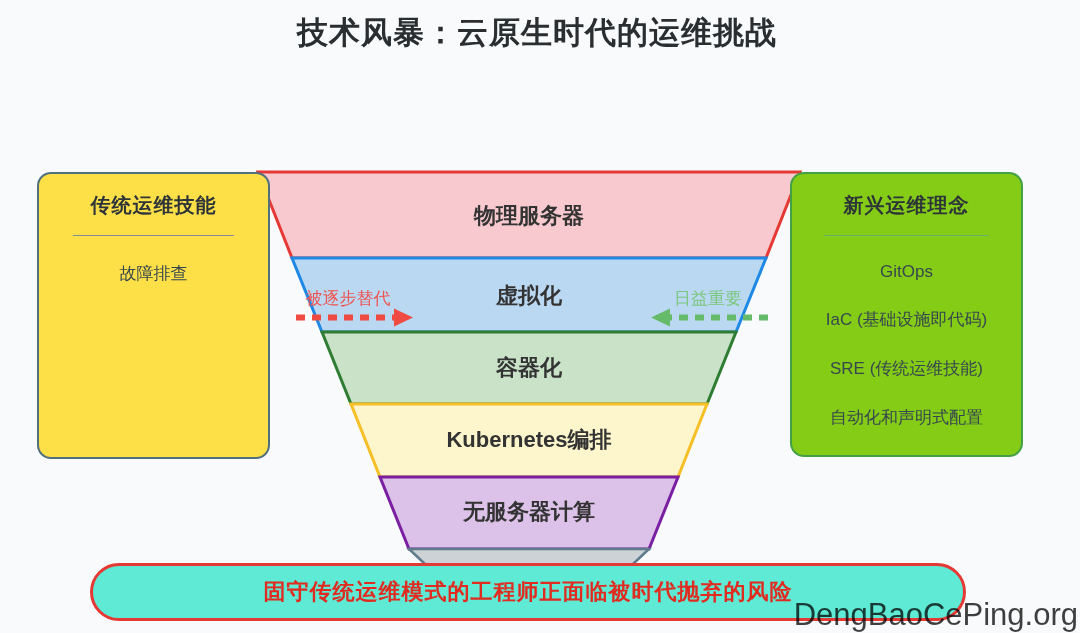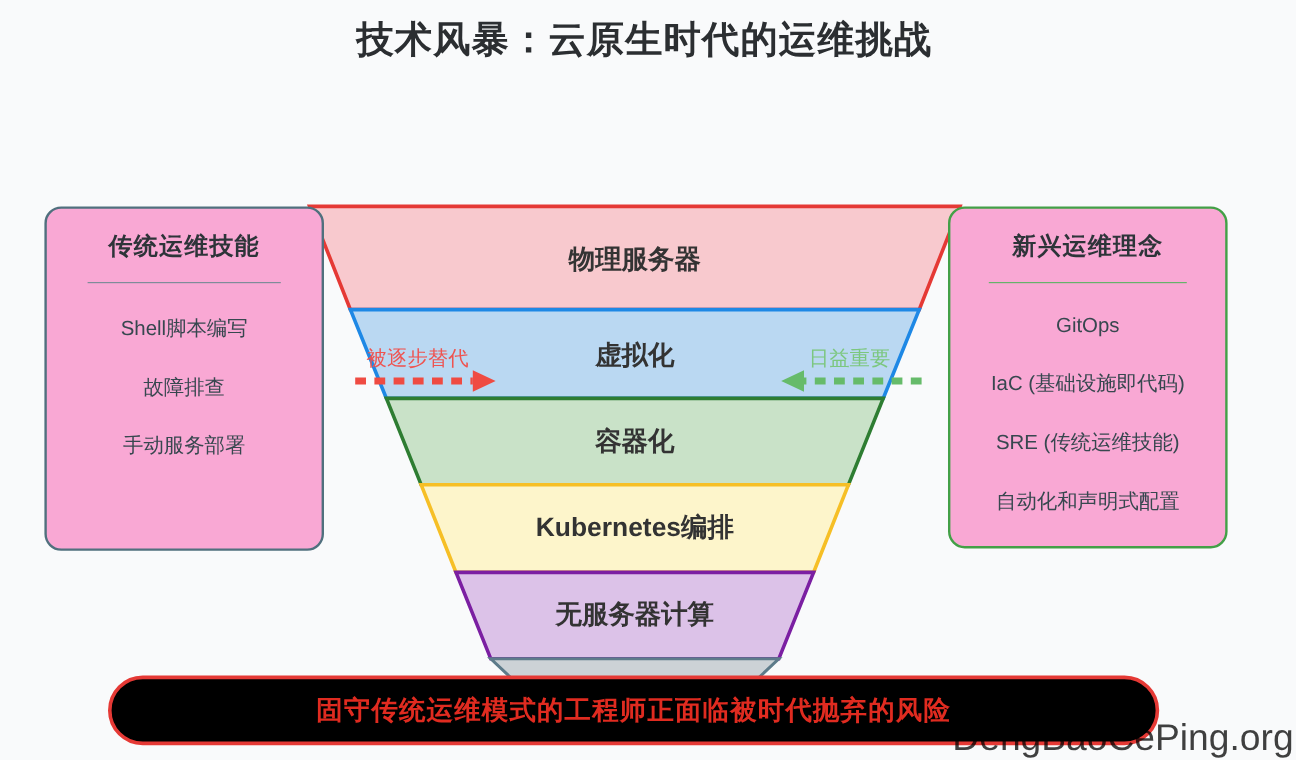--- a/index.html
+++ b/index.html
@@ -20,31 +20,31 @@
   
   svg.funnel { position: absolute; left: 0; top: 0; z-index: 1; }
   .layer-label { font: 700 22px "Liberation Sans", "DejaVu Sans", sans-serif; fill: #333; }
   .arrow-label { font: 400 17px "Liberation Sans", "DejaVu Sans", sans-serif; }
 
   
   .panel {
     position: absolute; top: 172px; width: 233px; height: 287px;
     border-radius: 14px; z-index: 2; text-align: center; padding-top: 18px;
   }
-  .panel-left { left: 37px; background: #f9a8d4; border: 2px solid #50707e; }
-  .panel-right { left: 790px; background: #f9a8d4; border: 2px solid #43a047; height: 285px; }
+  .panel-left { left: 37px; background: #fde047; border: 2px solid #50707e; }
+  .panel-right { left: 790px; background: #84cc16; border: 2px solid #43a047; height: 285px; }
   .panel-title { font-size: 20px; font-weight: 700; color: #2d3439; letter-spacing: 1px; }
   .panel-divider { border: none; border-top: 1px solid #7f8c99; width: 70%; margin: 16px auto 2px auto; }
   .panel-right .panel-divider { border-top-color: #66b26b; width: 72%; }
   .panel-item { font-size: 17px; color: #37474f; margin-top: 26px; }
 
   
   .banner {
     position: absolute; left: 90px; top: 563px; width: 876px; height: 58px;
-    background: #000000; border: 3px solid #e53935; border-radius: 29px;
+    background: #5eead4; border: 3px solid #e53935; border-radius: 29px;
     display: flex; align-items: center; justify-content: center; z-index: 2;
   }
   .banner-text { font-size: 22px; font-weight: 700; color: #e02b20; letter-spacing: 1px; }
 
   
   .watermark {
     position: absolute; right: 2px; bottom: 0px; z-index: 4;
     font-size: 31px; color: #000000; opacity: 0.75; letter-spacing: 0px;
   }
 </style>
@@ -84,23 +84,21 @@
     <g>
       <text class="arrow-label" x="708" y="304" text-anchor="middle" fill="#7cc77f">日益重要</text>
       <line x1="768" y1="317.5" x2="670" y2="317.5" stroke-width="6" stroke-dasharray="9 7" stroke="#66bb6a"></line>
       <polygon points="670,308.5 651,317.5 670,326.5" fill="#66bb6a"></polygon>
     </g>
   </svg>
 
   <div class="panel panel-left">
     <div class="panel-title">传统运维技能</div>
     <hr class="panel-divider">
-    <div class="panel-item">Shell脚本编写</div>
     <div class="panel-item">故障排查</div>
-    <div class="panel-item">手动服务部署</div>
   </div>
 
   <div class="panel panel-right">
     <div class="panel-title">新兴运维理念</div>
     <hr class="panel-divider">
     <div class="panel-item">GitOps</div>
     <div class="panel-item">IaC (基础设施即代码)</div>
     <div class="panel-item">SRE (传统运维技能)</div>
     <div class="panel-item">自动化和声明式配置</div>
   </div>

